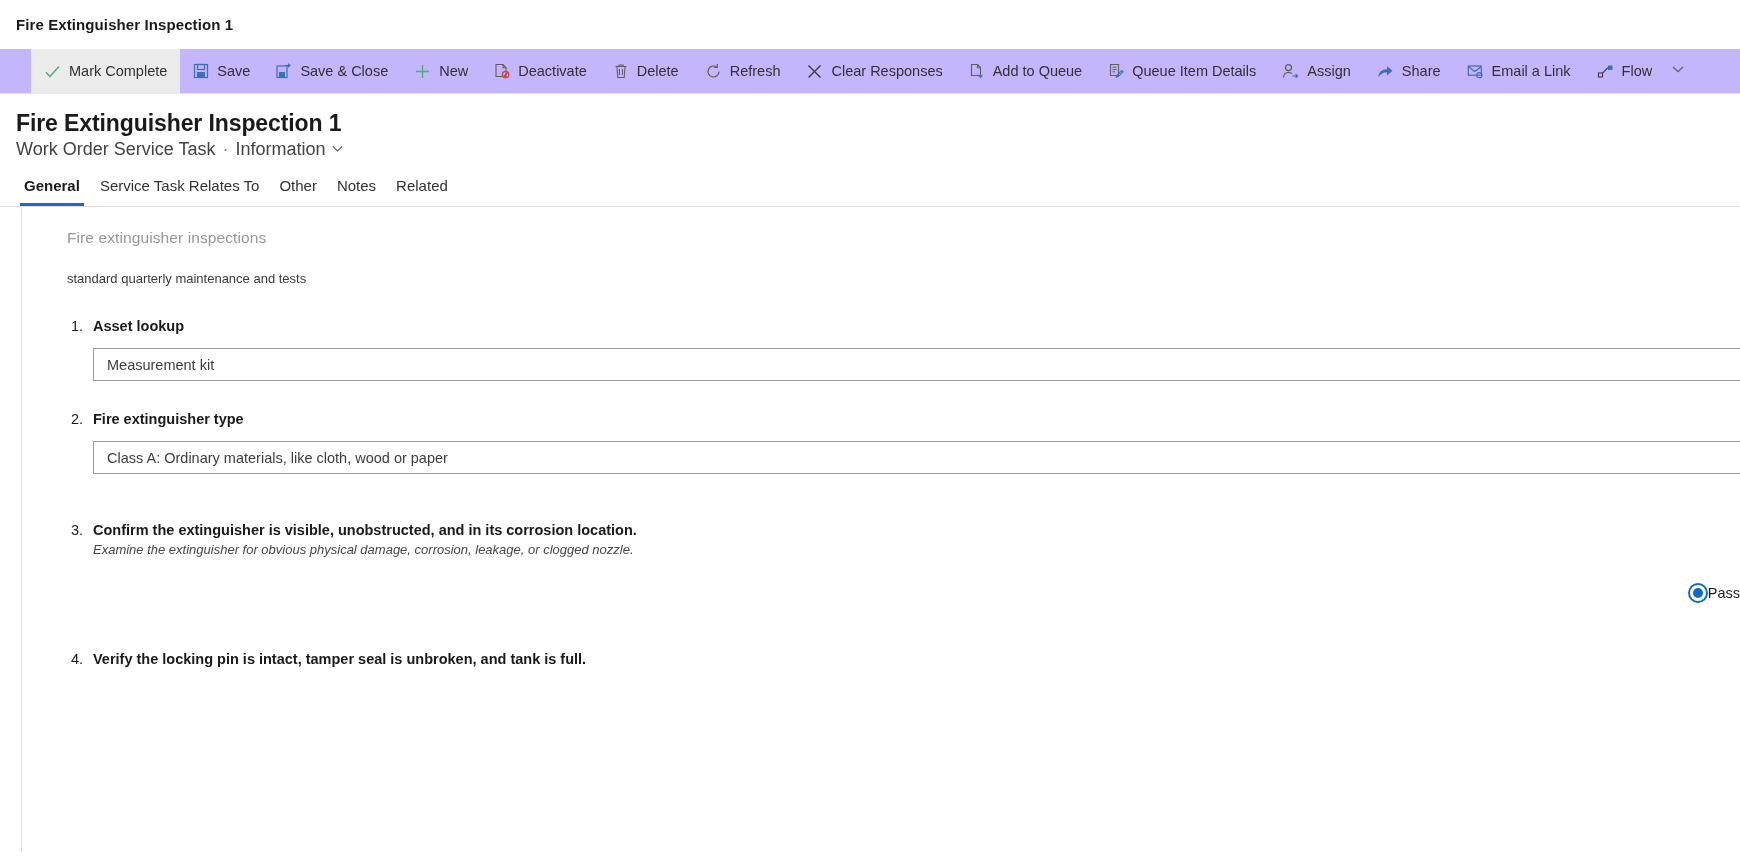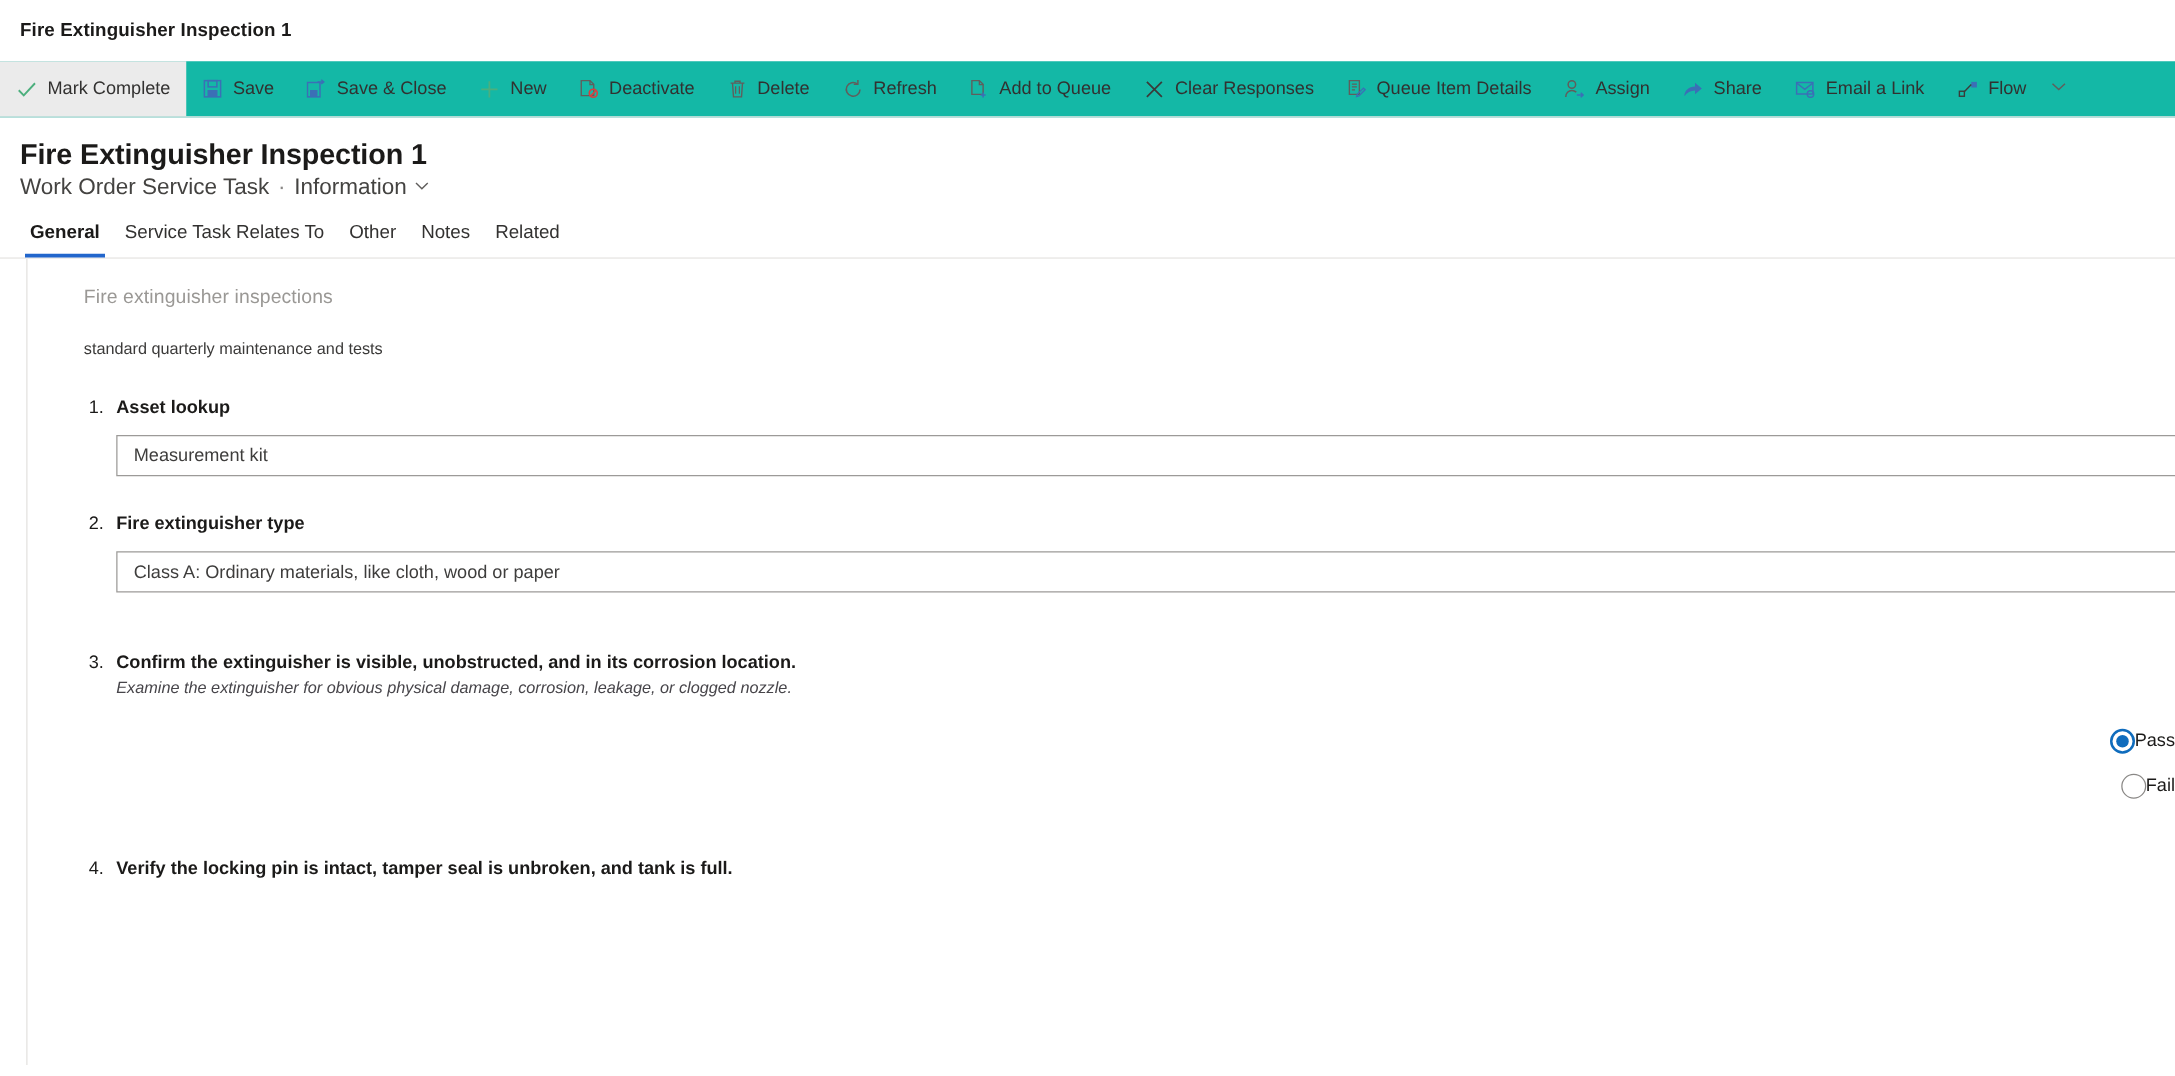--- a/index.html
+++ b/index.html
@@ -24,23 +24,24 @@
     font-weight: bold;
     color: #1b1a19;
     letter-spacing: .1px;
   }
 
   
   .commandbar {
     height: 45px;
     display: flex;
     align-items: stretch;
-    background: #14b8a6;
+    background: #c4b5fd;
     border-bottom: 1px solid #e6e6e6;
     position: relative;
+    padding-left: 31px;
   }
   .cmd {
     display: flex;
     align-items: center;
     gap: 8px;
     padding: 0 13px;
     cursor: pointer;
     white-space: nowrap;
     font-size: 14.5px;
     color: #323130;
@@ -286,36 +287,36 @@
       <svg width="17" height="17" viewBox="0 0 17 17">
           <path d="M14 8.5a5.5 5.5 0 1 1-2.2-4.4" fill="none" stroke="#605e5c" stroke-width="1.2"></path>
           <path d="M12.3 1v3.3H9" fill="none" stroke="#605e5c" stroke-width="1.2"></path>
         </svg>
     </span>
     <span class="lbl">Refresh</span>
   </div>
 
   <div class="cmd">
     <span>
+      <svg width="17" height="17" viewBox="0 0 17 17">
+          <path d="M2.5 2.5l12 12M14.5 2.5l-12 12" fill="none" stroke="#3b3a39" stroke-width="1.4"></path>
+        </svg>
+    </span>
+    <span class="lbl">Clear Responses</span>
+  </div>
+
+  <div class="cmd">
+    <span>
       <svg width="16" height="16" viewBox="0 0 16 16">
           <path d="M2.5 1.5h6l3 3v8h-9z" fill="none" stroke="#605e5c" stroke-width="1.1"></path>
           <path d="M8.5 1.5v3.2h3" fill="none" stroke="#605e5c" stroke-width="1.1"></path>
           <path d="M11.5 11v4M9.5 13h4" stroke="#3b6fb6" stroke-width="1.3"></path>
         </svg>
     </span>
     <span class="lbl">Add to Queue</span>
-  </div>
-
-  <div class="cmd">
-    <span>
-      <svg width="17" height="17" viewBox="0 0 17 17">
-          <path d="M2.5 2.5l12 12M14.5 2.5l-12 12" fill="none" stroke="#3b3a39" stroke-width="1.4"></path>
-        </svg>
-    </span>
-    <span class="lbl">Clear Responses</span>
   </div>
 
   <div class="cmd">
     <span>
       <svg width="16" height="16" viewBox="0 0 16 16">
           <path d="M2.5 1.5h8v11h-8z" fill="none" stroke="#605e5c" stroke-width="1.1"></path>
           <path d="M4.5 4.2h4M4.5 6.5h4M4.5 8.8h2.5" stroke="#605e5c" stroke-width="1"></path>
           <path d="M13.8 7.5l1.3 1.3-5 5-1.8.5.5-1.8z" fill="none" stroke="#3b6fb6" stroke-width="1.1"></path>
         </svg>
     </span>
@@ -431,24 +432,20 @@
       <div class="q-head">
         <span class="q-num">3.</span>
         <span>Confirm the extinguisher is visible, unobstructed, and in its corrosion location.</span>
       </div>
       <div class="q-hint">Examine the extinguisher for obvious physical damage, corrosion, leakage, or clogged nozzle.</div>
       <div class="opts">
         <div class="opt">
           <span class="radio on"></span>
           <span class="lbl">Pass</span>
         </div>
-        <div class="opt">
-          <span class="radio"></span>
-          <span class="lbl">Fail</span>
-        </div>
       </div>
     </div>
 
     <div class="question" style="margin-top:38px">
       <div class="q-head">
         <span class="q-num">4.</span>
         <span>Verify the locking pin is intact, tamper seal is unbroken, and tank is full.</span>
       </div>
       <div class="opts cb-group" style="margin-left:26px">
       </div>

